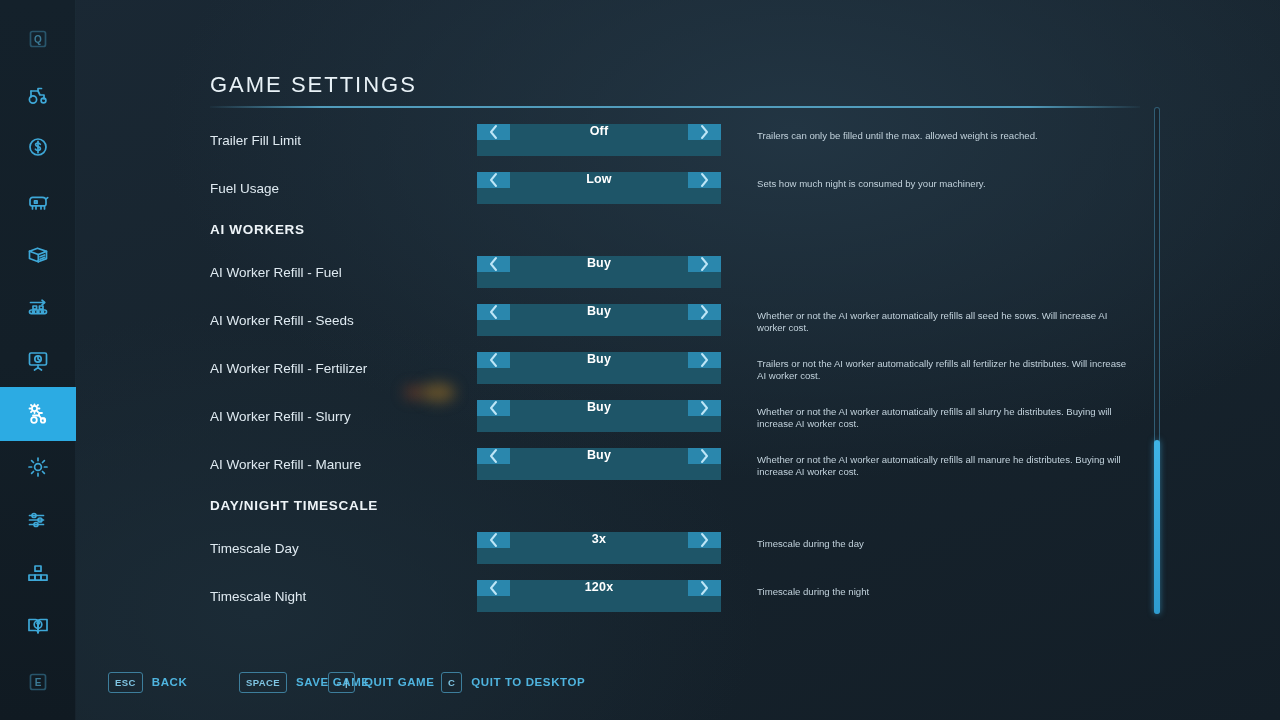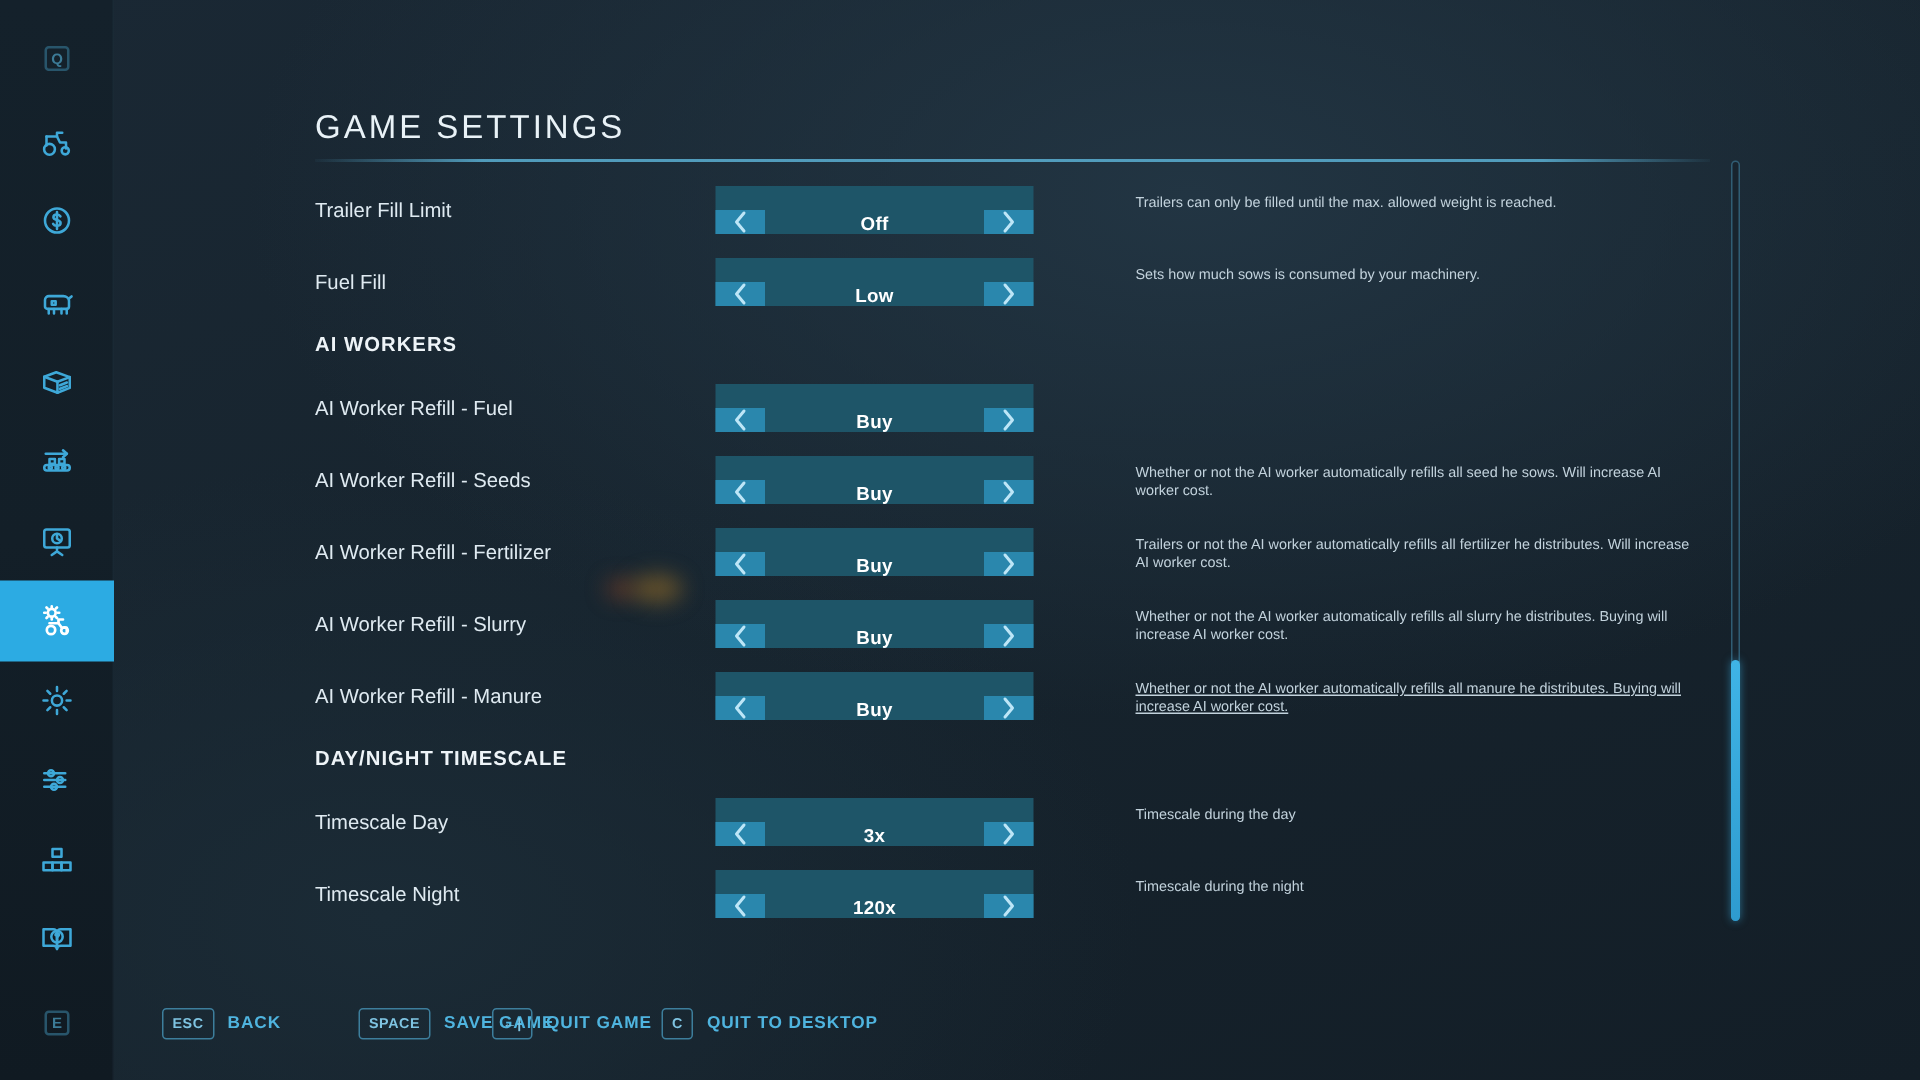--- a/index.html
+++ b/index.html
@@ -72,22 +72,22 @@
   .row-label {
     position:absolute; left:210px; top:50%; transform:translateY(-50%);
     font-size:13.5px; color:#dfeaf1; white-space:nowrap;
   }
   .row-desc {
     position:absolute; left:757px; top:0; width:380px;
     font-size:9.6px; line-height:12.4px; color:#c2d2dc;
   }
 
   .selector {
-    position:absolute; left:477px; top:0; width:212px; height:32px;
-    display:flex; align-items:flex-end;
+    position:absolute; left:477px; top:0; width:244px; height:32px;
+    display:flex; align-items:flex-start;
     background:#1e5568;
     gap:44px;
   }
   .sel-arrow {
     width:33px; flex:0 0 33px; background:#2a87ad;
     display:flex; align-items:center; justify-content:center;
   }
   .sel-arrow svg { display:block; }
   .sel-arrow path { stroke:#bde6f7; stroke-width:2; fill:none;
                     stroke-linecap:round; stroke-linejoin:round; }
@@ -280,35 +280,35 @@
           <div class="sel-value">Off</div>
           <div class="sel-arrow">
             <svg width="11" height="16" viewBox="0 0 11 16">
               <path d="M3 2l5 6-5 6"></path>
             </svg>
           </div>
         </div>
         <div class="row-desc" style="top: 6px;">Trailers can only be filled until the max. allowed weight is reached.</div>
       </div>
       <div class="row" style="top: 172px;">
-        <div class="row-label">Fuel Fill</div>
+        <div class="row-label">Fuel Usage</div>
         <div class="selector">
           <div class="sel-arrow">
             <svg width="11" height="16" viewBox="0 0 11 16">
               <path d="M8 2L3 8l5 6"></path>
             </svg>
           </div>
           <div class="sel-value">Low</div>
           <div class="sel-arrow">
             <svg width="11" height="16" viewBox="0 0 11 16">
               <path d="M3 2l5 6-5 6"></path>
             </svg>
           </div>
         </div>
-        <div class="row-desc" style="top: 6px;">Sets how much sows is consumed by your machinery.</div>
+        <div class="row-desc" style="top: 6px;">Sets how much night is consumed by your machinery.</div>
       </div>
       <div class="section-head" style="top: 222px;">AI WORKERS</div>
       <div class="row" style="top: 256px;">
         <div class="row-label">AI Worker Refill - Fuel</div>
         <div class="selector">
           <div class="sel-arrow">
             <svg width="11" height="16" viewBox="0 0 11 16">
               <path d="M8 2L3 8l5 6"></path>
             </svg>
           </div>
@@ -379,21 +379,21 @@
               <path d="M8 2L3 8l5 6"></path>
             </svg>
           </div>
           <div class="sel-value">Buy</div>
           <div class="sel-arrow">
             <svg width="11" height="16" viewBox="0 0 11 16">
               <path d="M3 2l5 6-5 6"></path>
             </svg>
           </div>
         </div>
-        <div class="row-desc" style="top: 6px; text-decoration: underline;">Whether or not the AI worker automatically refills all manure he distributes. Buying will increase AI worker cost.</div>
+        <div class="row-desc" style="top: 6px;">Whether or not the AI worker automatically refills all manure he distributes. Buying will increase AI worker cost.</div>
       </div>
       <div class="section-head" style="top: 498px;">DAY/NIGHT TIMESCALE</div>
       <div class="row" style="top: 532px;">
         <div class="row-label">Timescale Day</div>
         <div class="selector">
           <div class="sel-arrow">
             <svg width="11" height="16" viewBox="0 0 11 16">
               <path d="M8 2L3 8l5 6"></path>
             </svg>
           </div>

